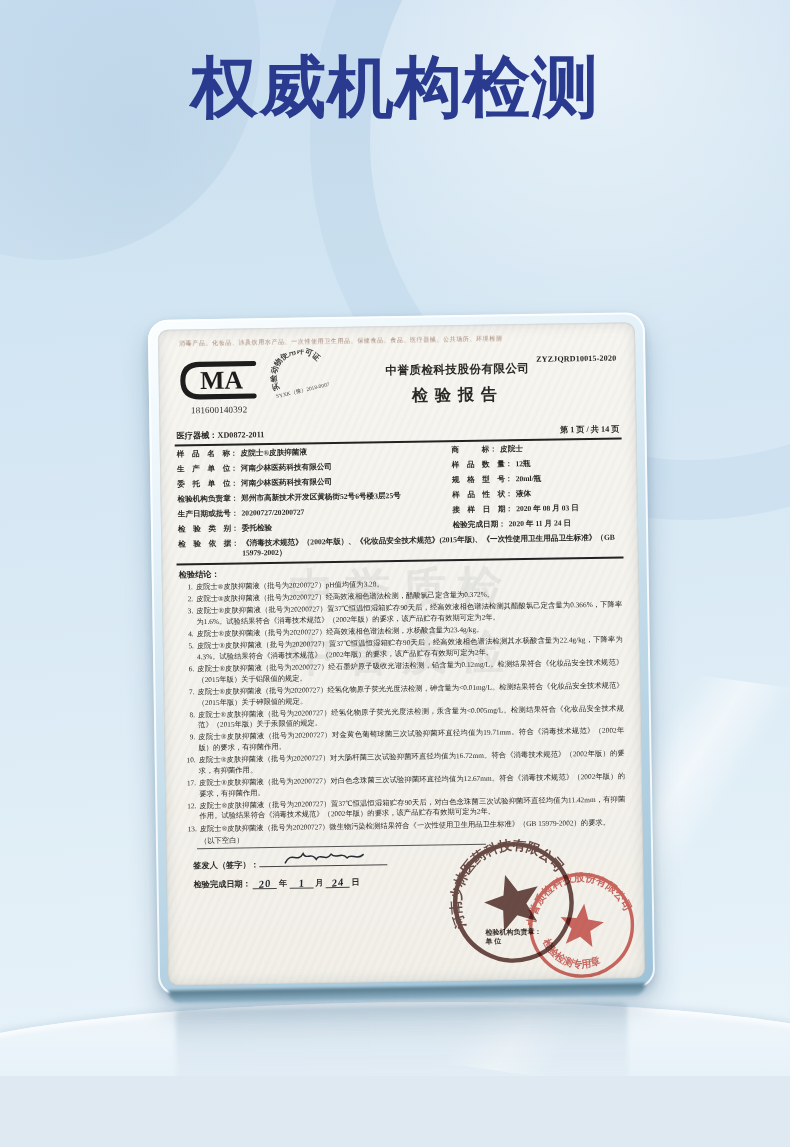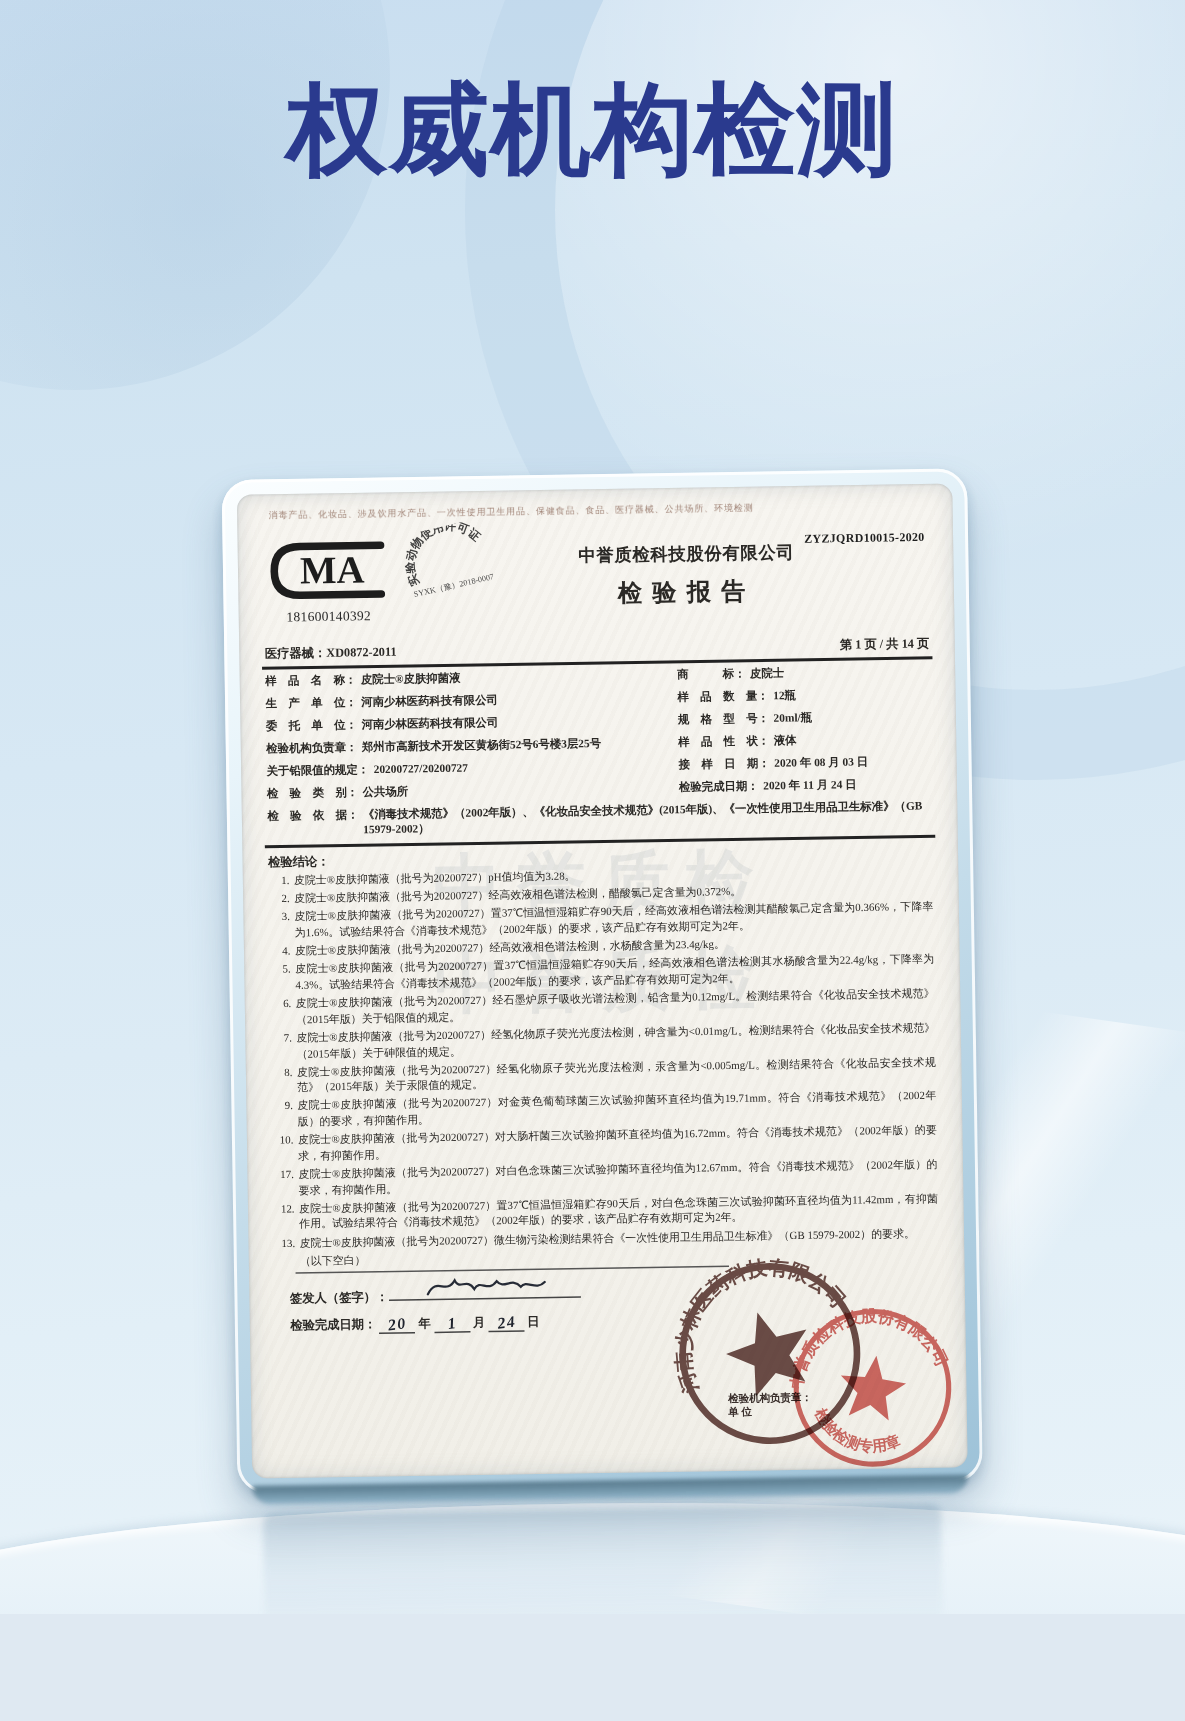--- a/index.html
+++ b/index.html
@@ -181,32 +181,32 @@
               <span class="ilab">检验机构负责章：</span>
               <span class="ival">郑州市高新技术开发区黄杨街52号6号楼3层25号</span>
             </div>
             <div class="cell cr">
               <span class="ilab">样　品　性　状：</span>
               <span class="ival">液体</span>
             </div>
           </div>
           <div class="irow">
             <div class="cell cl">
-              <span class="ilab">关于铅限值的规定：</span>
+              <span class="ilab">生产日期或批号：</span>
               <span class="ival">20200727/20200727</span>
             </div>
             <div class="cell cr">
               <span class="ilab">接　样　日　期：</span>
               <span class="ival">2020 年 08 月 03 日</span>
             </div>
           </div>
           <div class="irow">
             <div class="cell cl">
               <span class="ilab">检　验　类　别：</span>
-              <span class="ival">公共场所</span>
+              <span class="ival">委托检验</span>
             </div>
             <div class="cell cr">
               <span class="ilab">检验完成日期：</span>
               <span class="ival">2020 年 11 月 24 日</span>
             </div>
           </div>
           <div class="irow wide">
             <div class="cell cl">
               <span class="ilab">检　验　依　据：</span>
               <span class="ival">《消毒技术规范》（2002年版）、《化妆品安全技术规范》(2015年版)、《一次性使用卫生用品卫生标准》（GB 15979-2002）</span>

